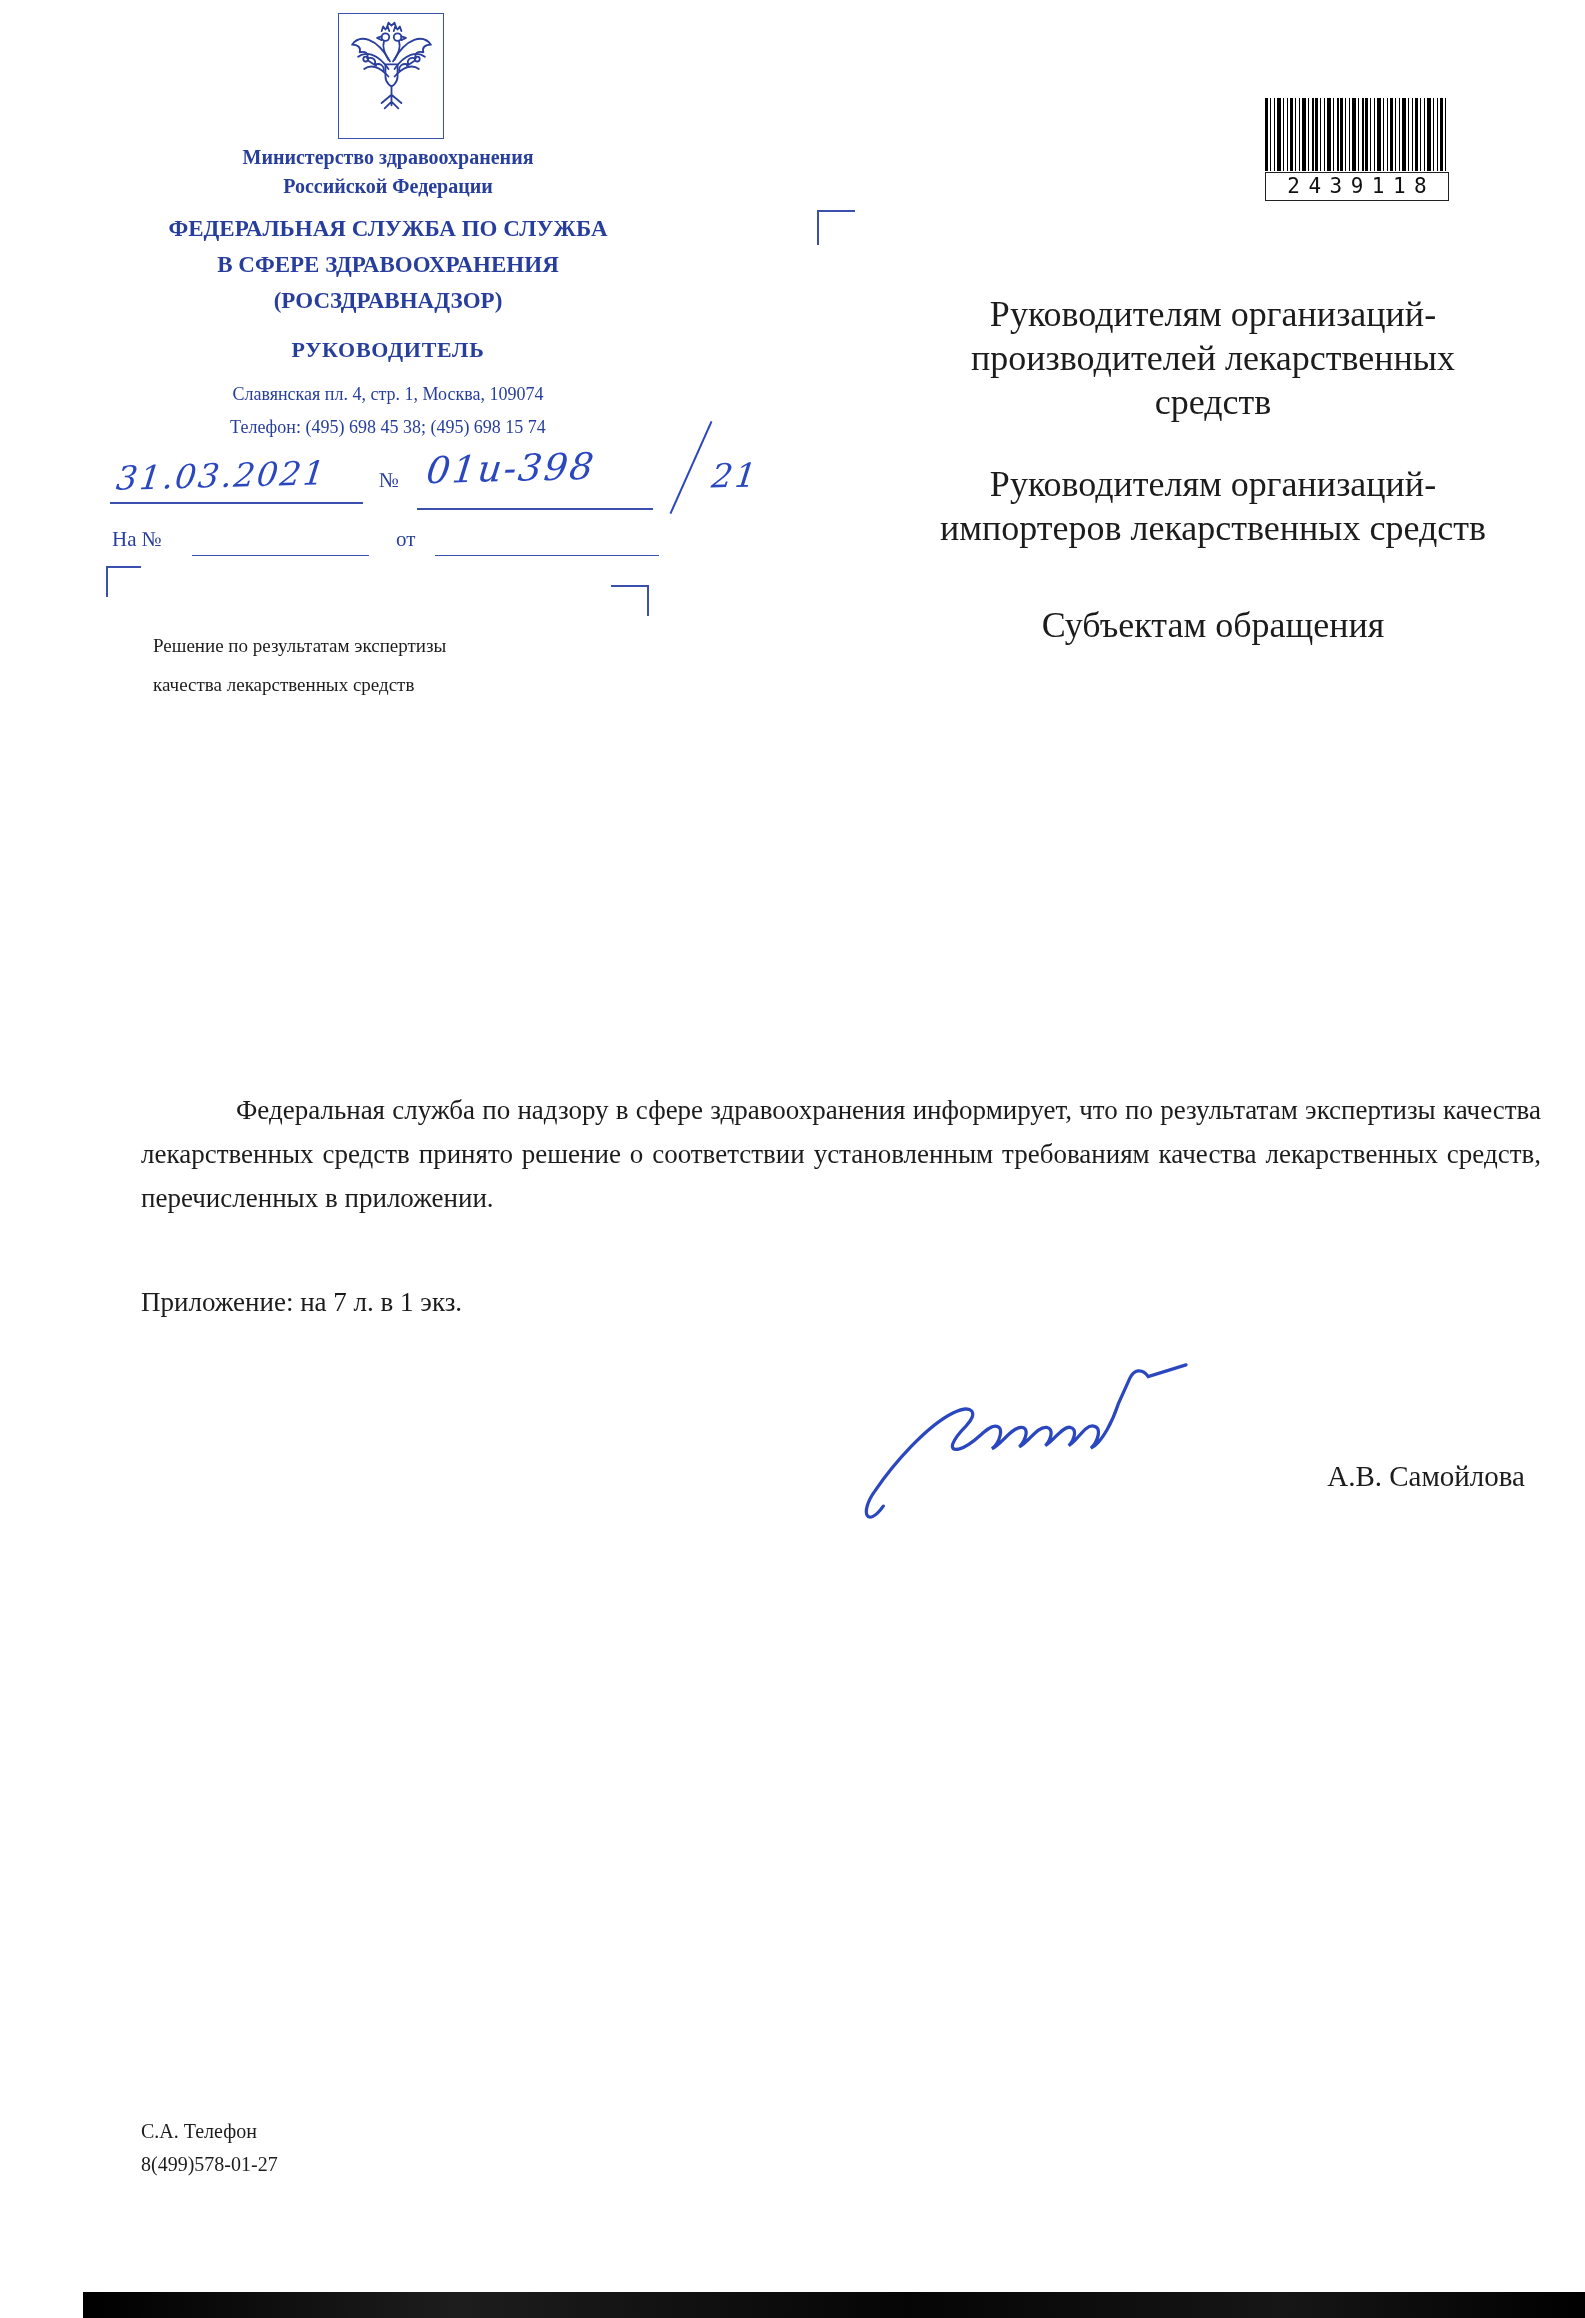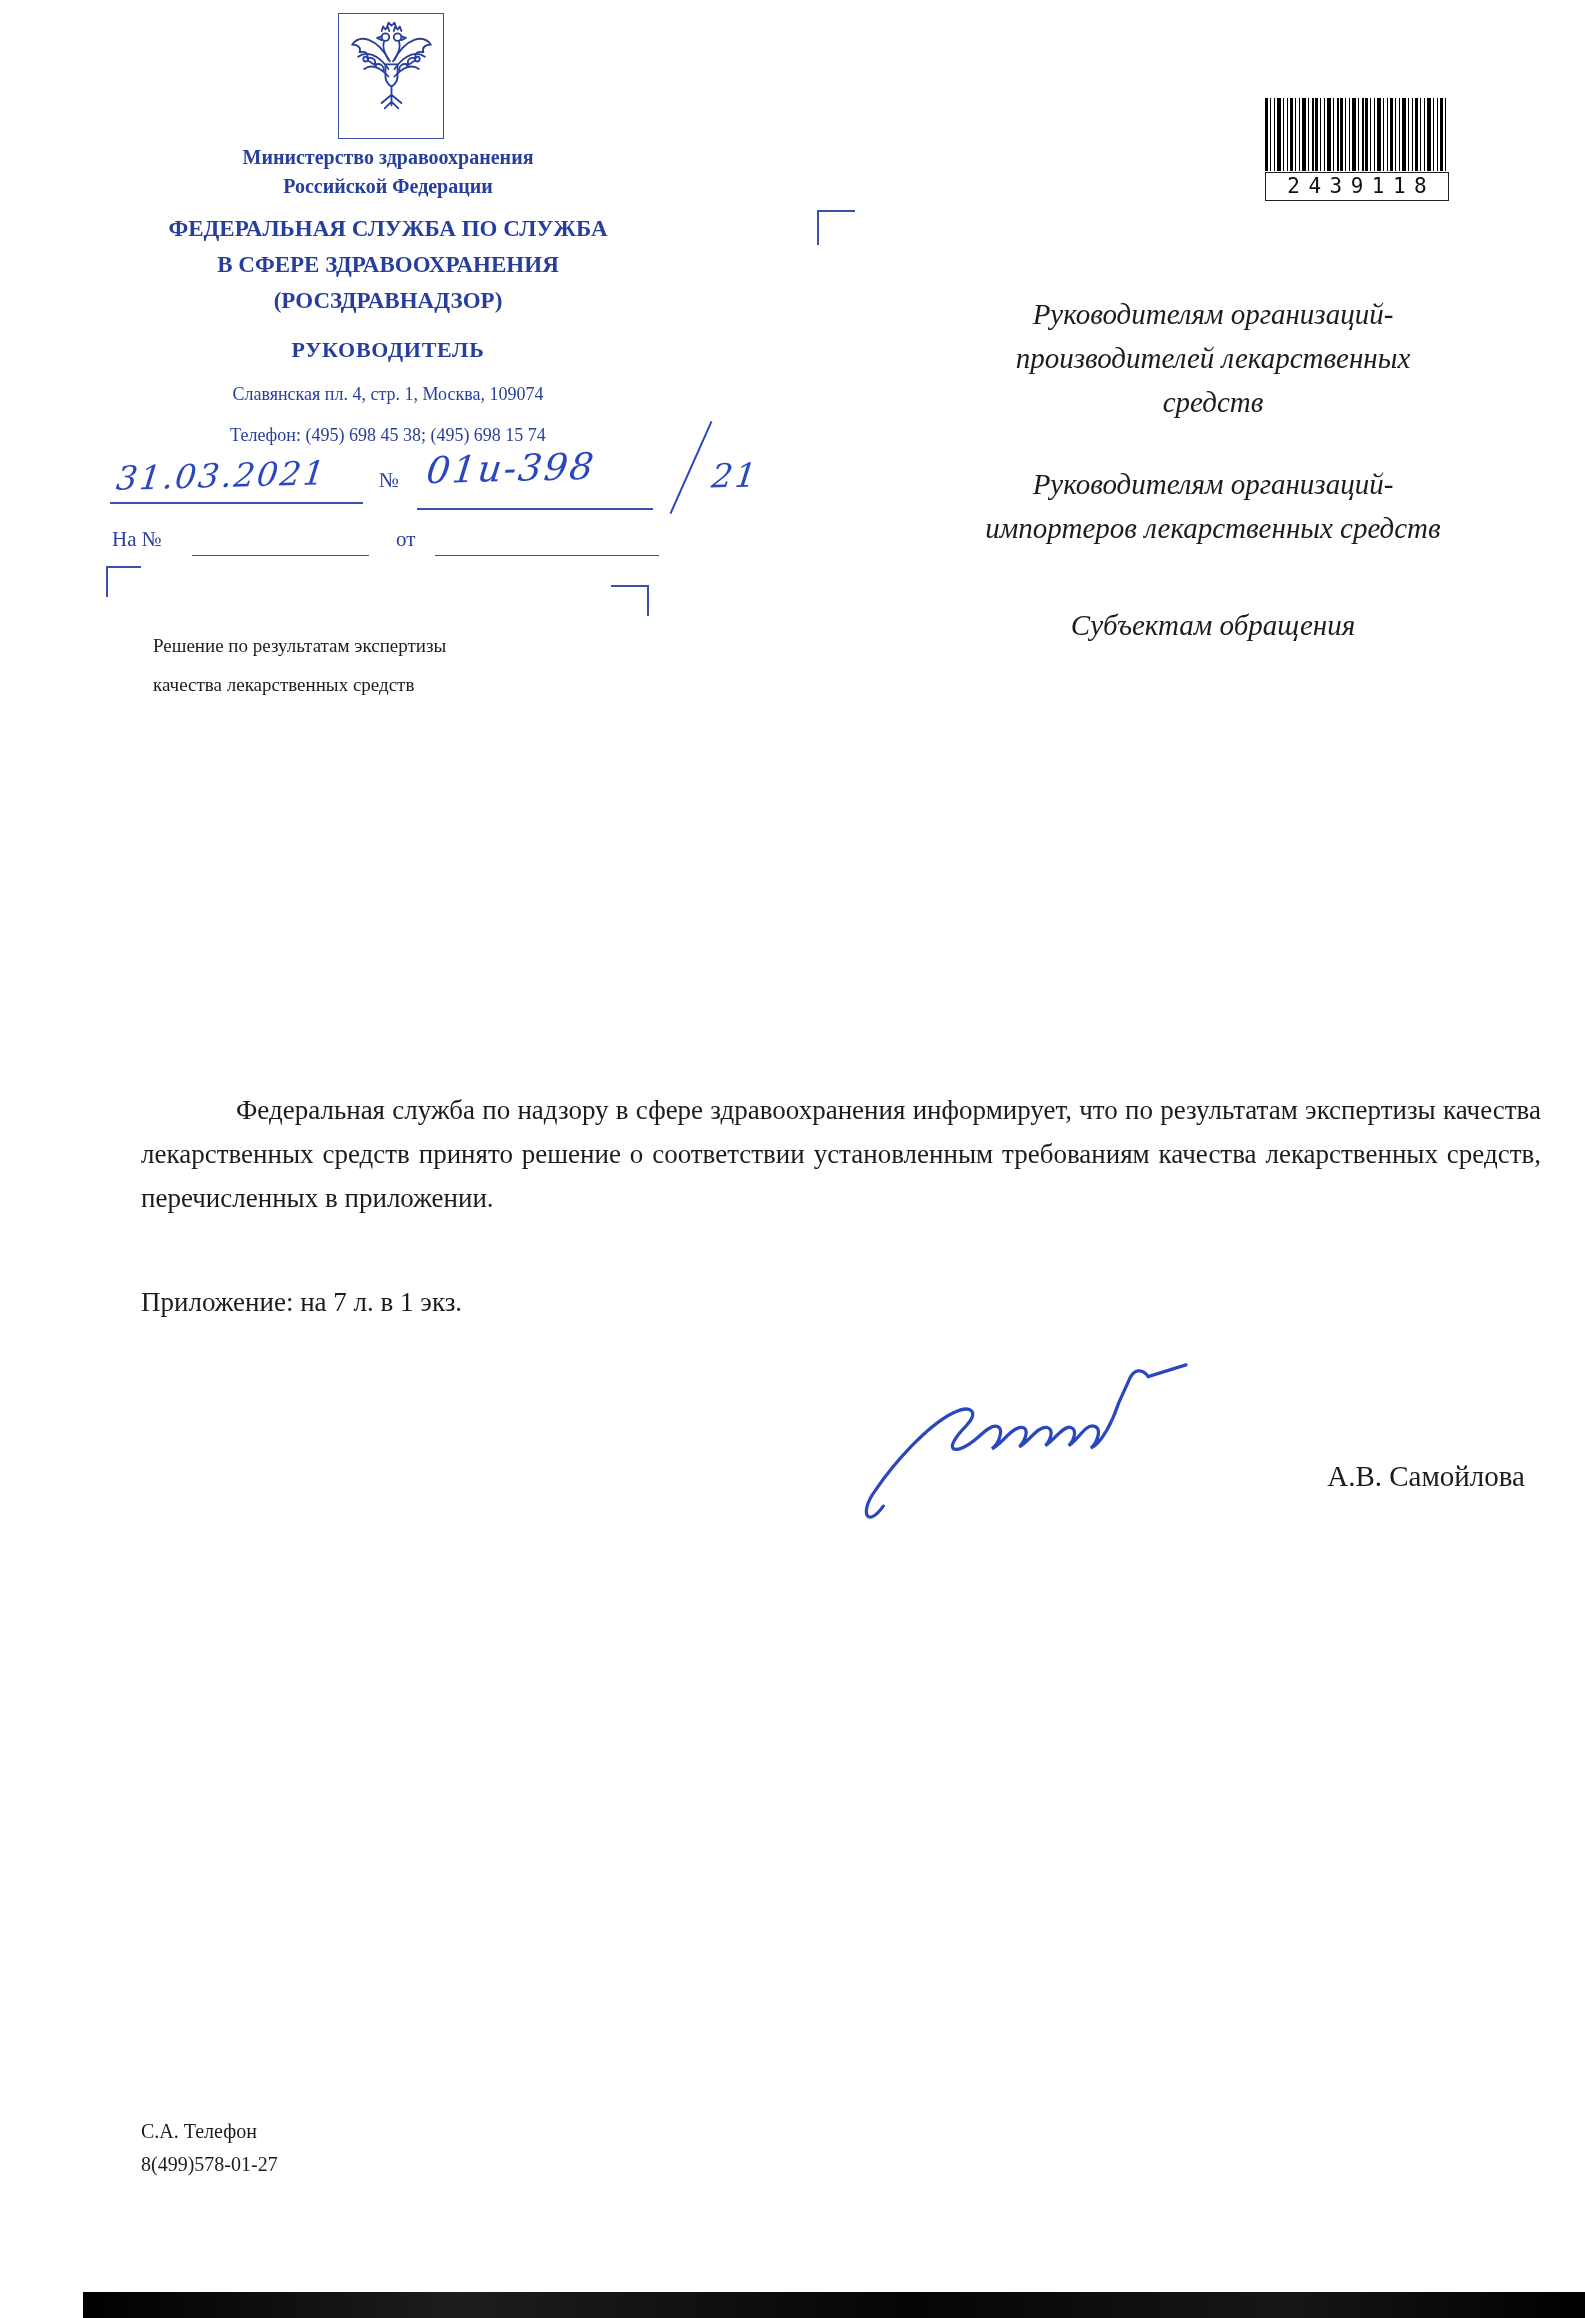--- a/index.html
+++ b/index.html
@@ -68,21 +68,21 @@
     text-align:center;
     font-family:"DejaVu Sans Mono",monospace;
     font-size:21px;
     letter-spacing:8.5px;
     padding:0.7px 0 2px 8.5px;
     color:#111;
   }
 
   
   .addressees{position:absolute;left:913px;top:292px;width:600px;text-align:center;}
-  .addr-group{font-size:29px;line-height:44px;font-style:italic;}
+  .addr-group{font-size:36px;line-height:44px;}
   .addr-gap1{margin-top:38px;}
   .addr-gap2{margin-top:53px;}
 
   
   .subject{position:absolute;left:153px;top:626px;width:535px;font-size:19px;line-height:39px;}
 
   
   .body-par{
     position:absolute;left:141px;top:1061px;width:1400px;
     font-size:27px;line-height:44px;text-align:justify;text-indent:95px;
@@ -149,21 +149,21 @@
   <div class="letterhead blue">
     <div class="lh-ministry">Министерство здравоохранения</div>
     <div class="lh-ministry">Российской Федерации</div>
     <div class="lh-service-wrap">
       <div class="lh-service">ФЕДЕРАЛЬНАЯ СЛУЖБА ПО СЛУЖБА</div>
       <div class="lh-service">В СФЕРЕ ЗДРАВООХРАНЕНИЯ</div>
       <div class="lh-service">(РОСЗДРАВНАДЗОР)</div>
     </div>
     <div class="lh-position">РУКОВОДИТЕЛЬ</div>
     <div class="lh-address">Славянская пл. 4, стр. 1, Москва, 109074</div>
-    <div class="lh-address" style="margin-top:12px;">Телефон: (495) 698 45 38; (495) 698 15 74</div>
+    <div class="lh-address" style="margin-top:4px;">Телефон: (495) 698 45 38; (495) 698 15 74</div>
   </div>
 
   <div class="abs hand" style="left:117px;top:456px;font-size:33px;">31.03.2021</div>
   <div class="abs ink-line" style="left:110px;top:502px;width:253px;"></div>
 
   <span class="abs blue num-sign" style="left:379px;top:468px;">№</span>
 
   <div class="abs hand" style="left:427px;top:447px;font-size:37px;">01и-398</div>
   <div class="abs ink-line" style="left:417px;top:508px;width:236px;"></div>
 

